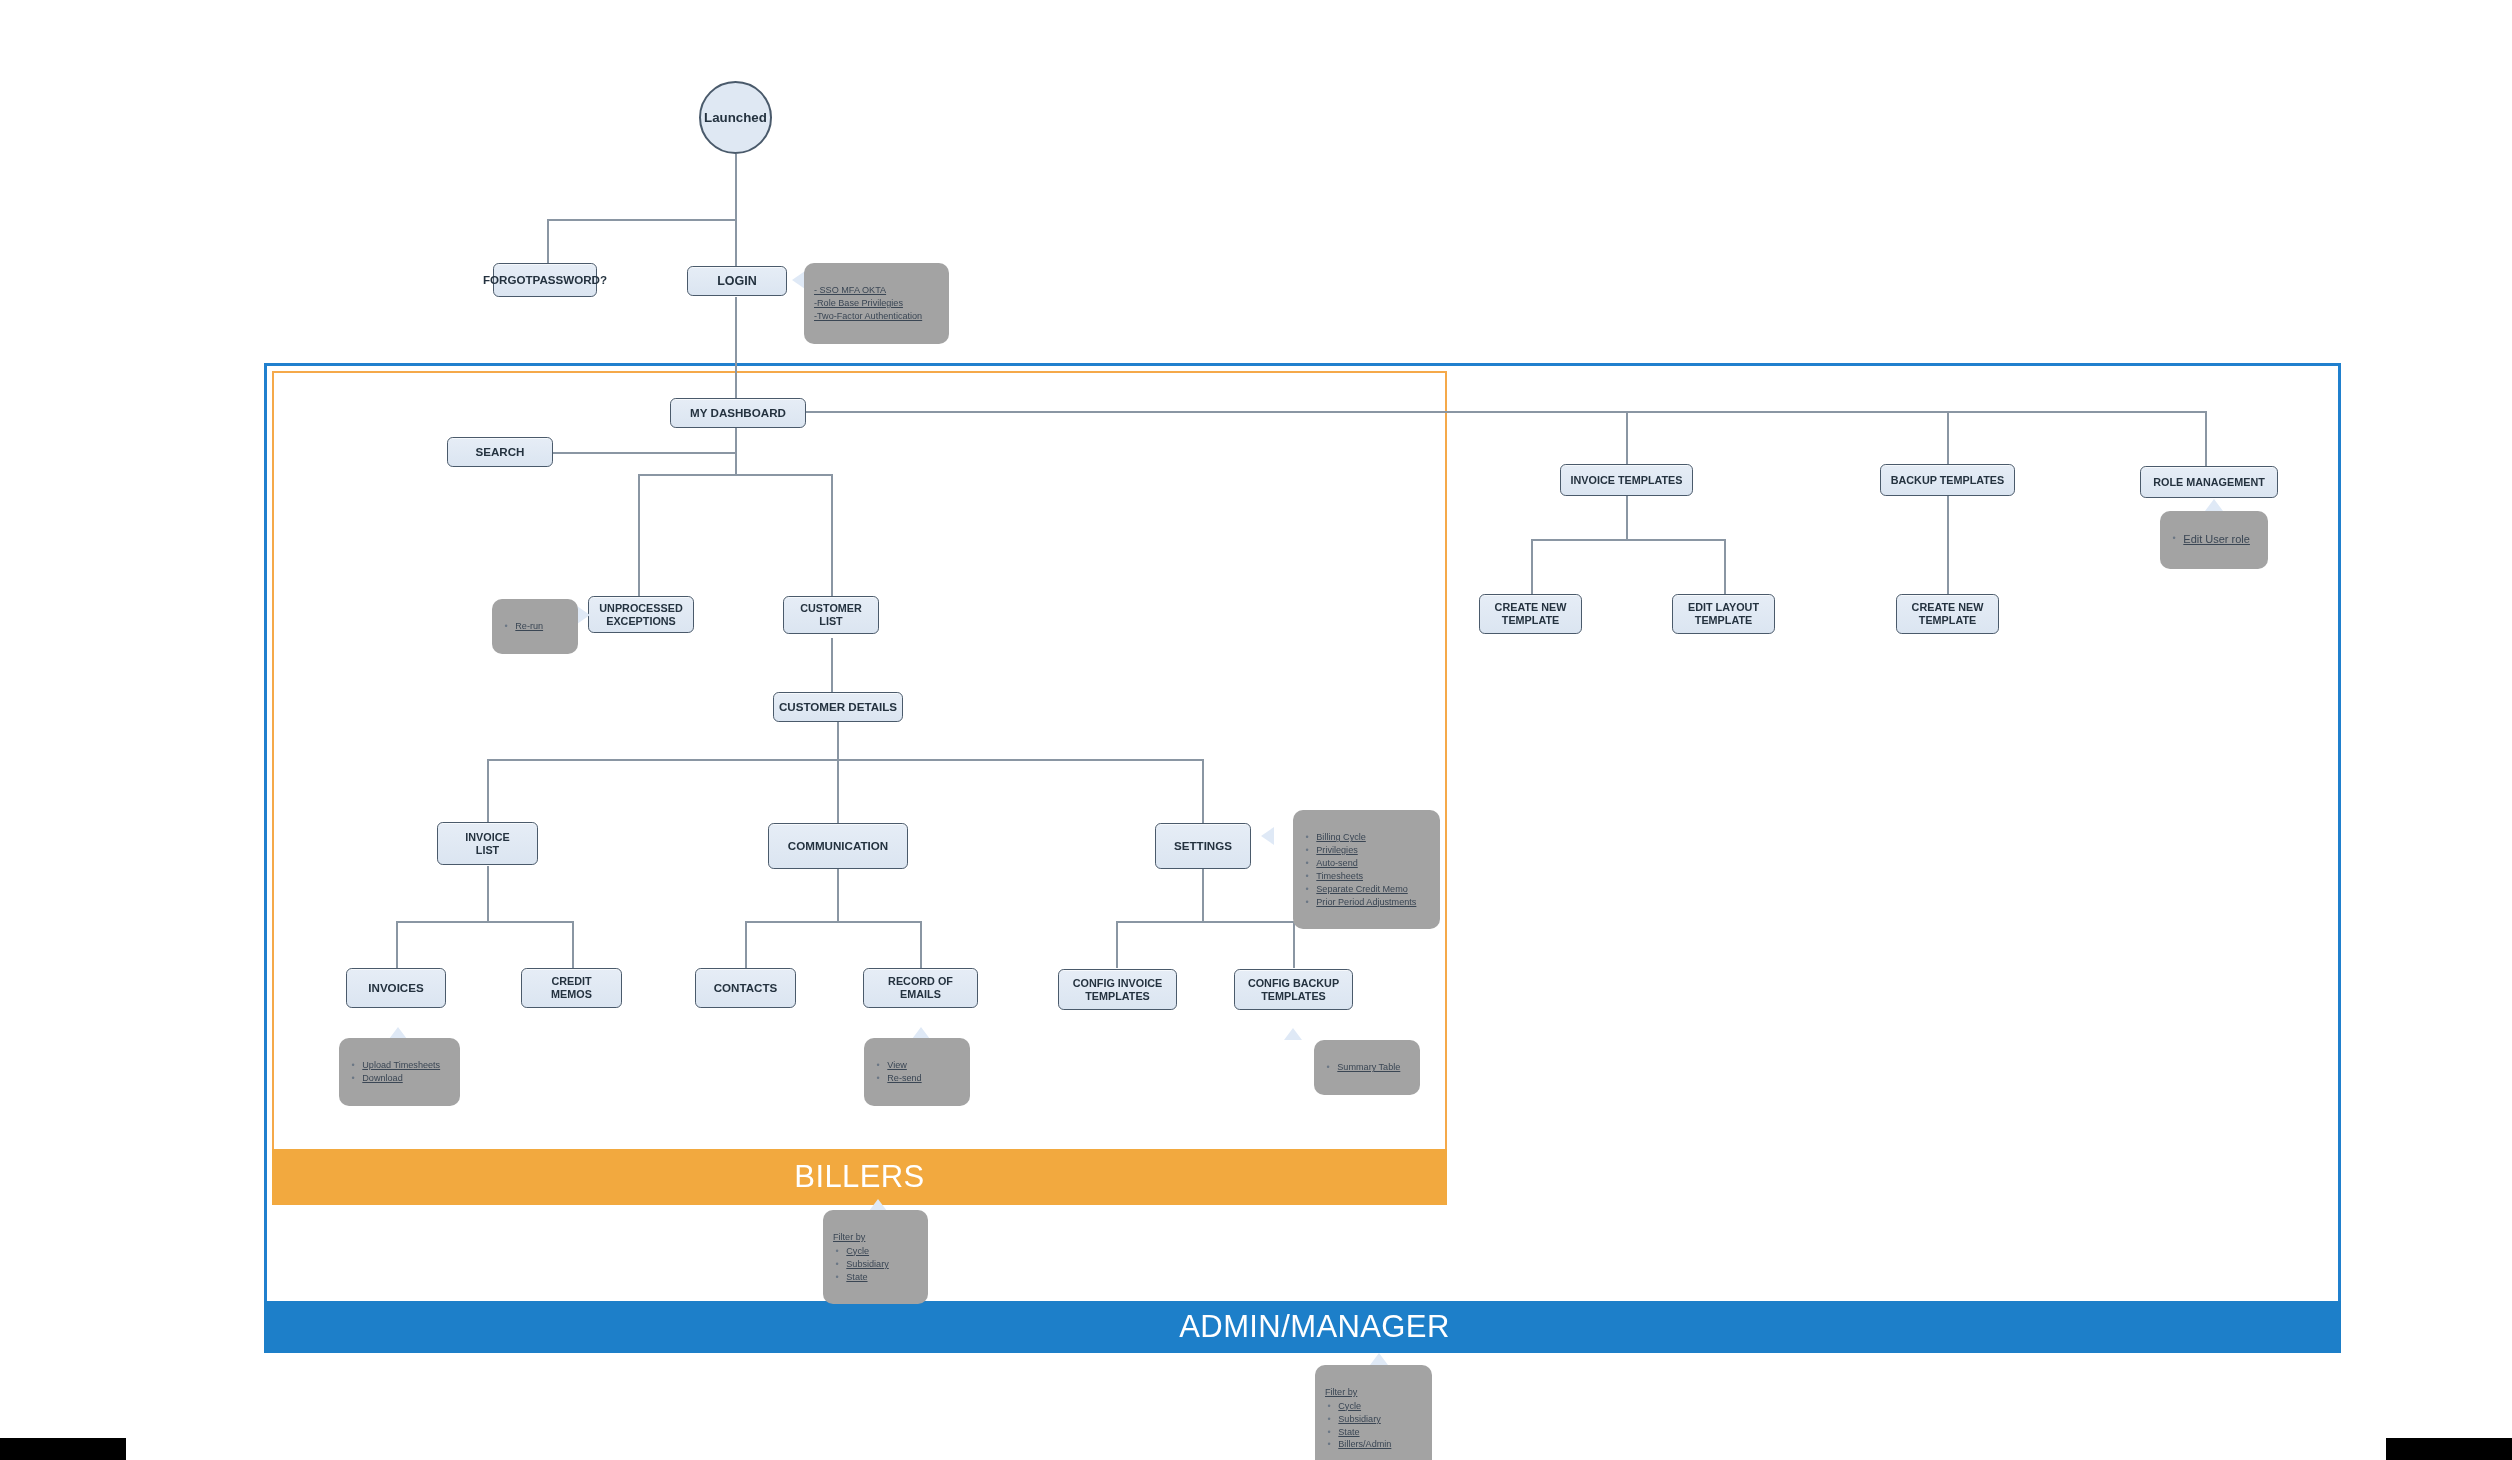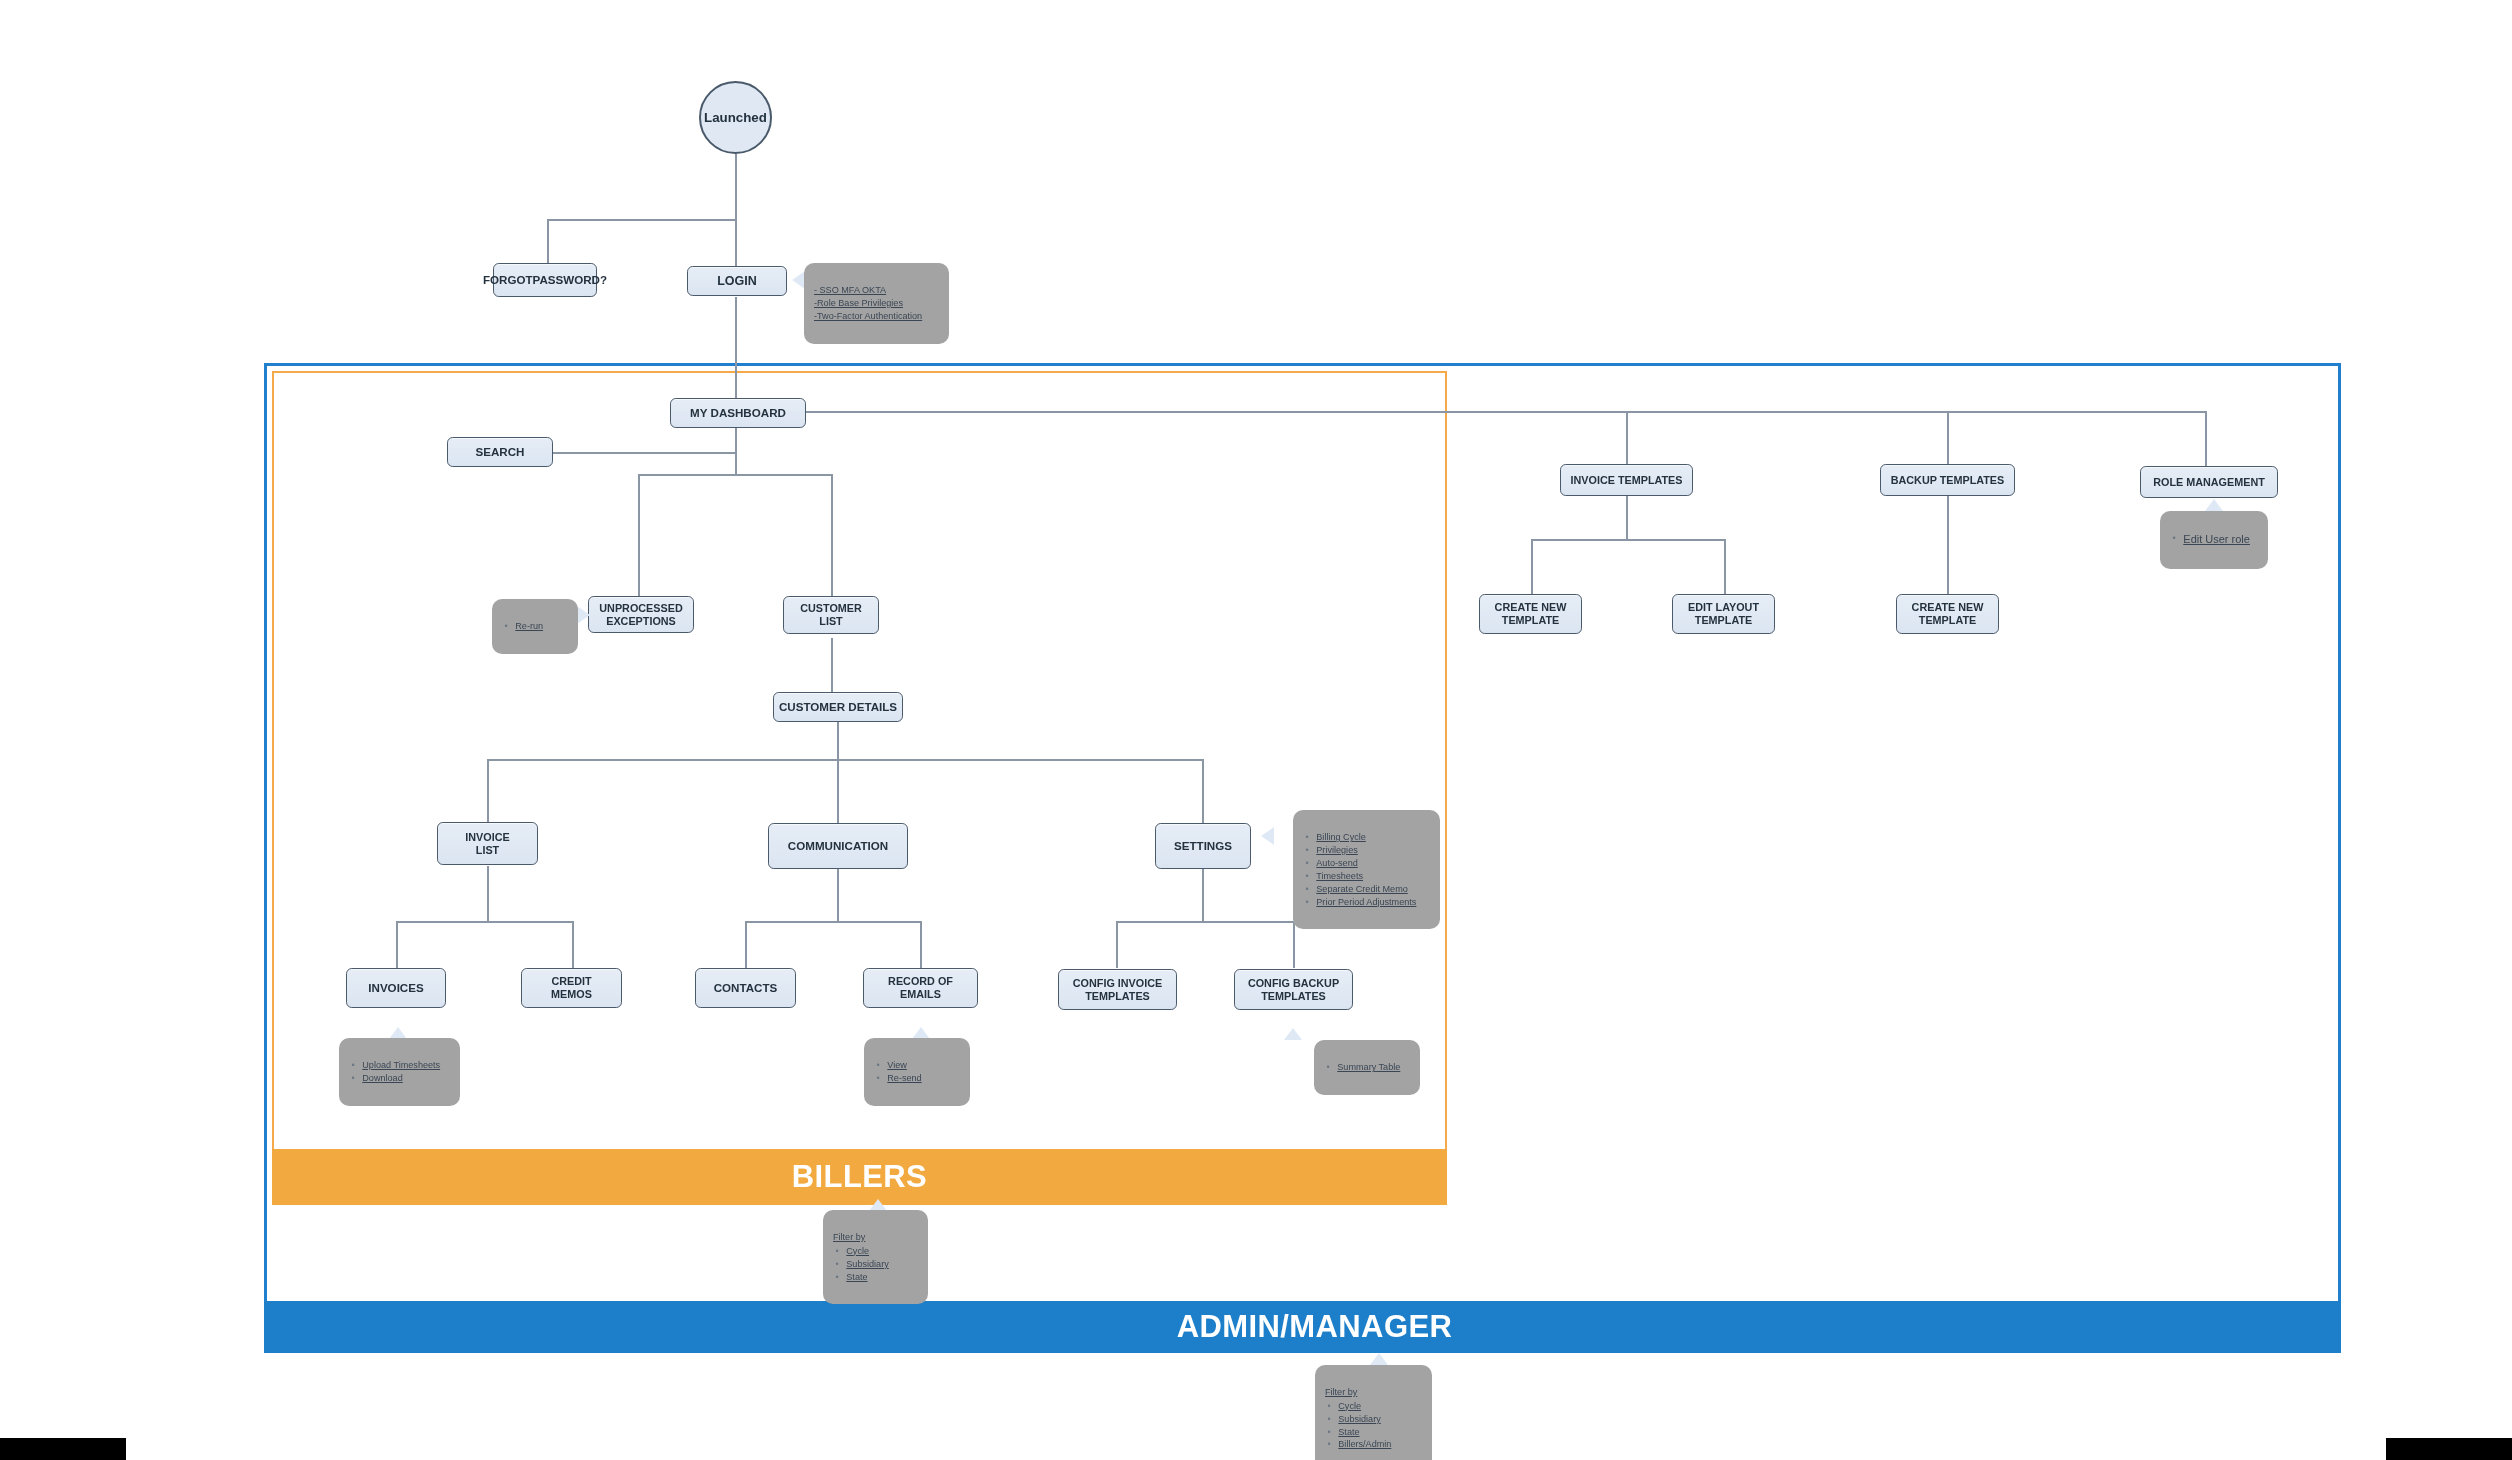--- a/index.html
+++ b/index.html
@@ -12,21 +12,21 @@
   #blackbar-right{right:0;width:126px;}
 
   #canvas{position:absolute;left:0;top:0;width:2512px;height:1460px;}
 
   
   .frame{position:absolute;box-sizing:border-box;background:transparent;}
   #frame-admin{border:3.3px solid #2080ce;}
   #frame-billers{border:2.5px solid #f5a94a;}
 
   .lane-banner{position:absolute;box-sizing:border-box;display:flex;
-      align-items:center;justify-content:center;color:#fff;font-weight:bold;
+      align-items:center;justify-content:center;color:#fff;font-weight:normal;
       letter-spacing:0.4px;}
   #banner-billers{background:#f2a93f;font-size:31px;}
   #banner-admin{background:#1d7fc9;font-size:31px;}
 
   
   .ln{position:absolute;background:#8a96a3;}
   .ln.v{width:1.7px;}
   .ln.h{height:1.7px;}
 
   

